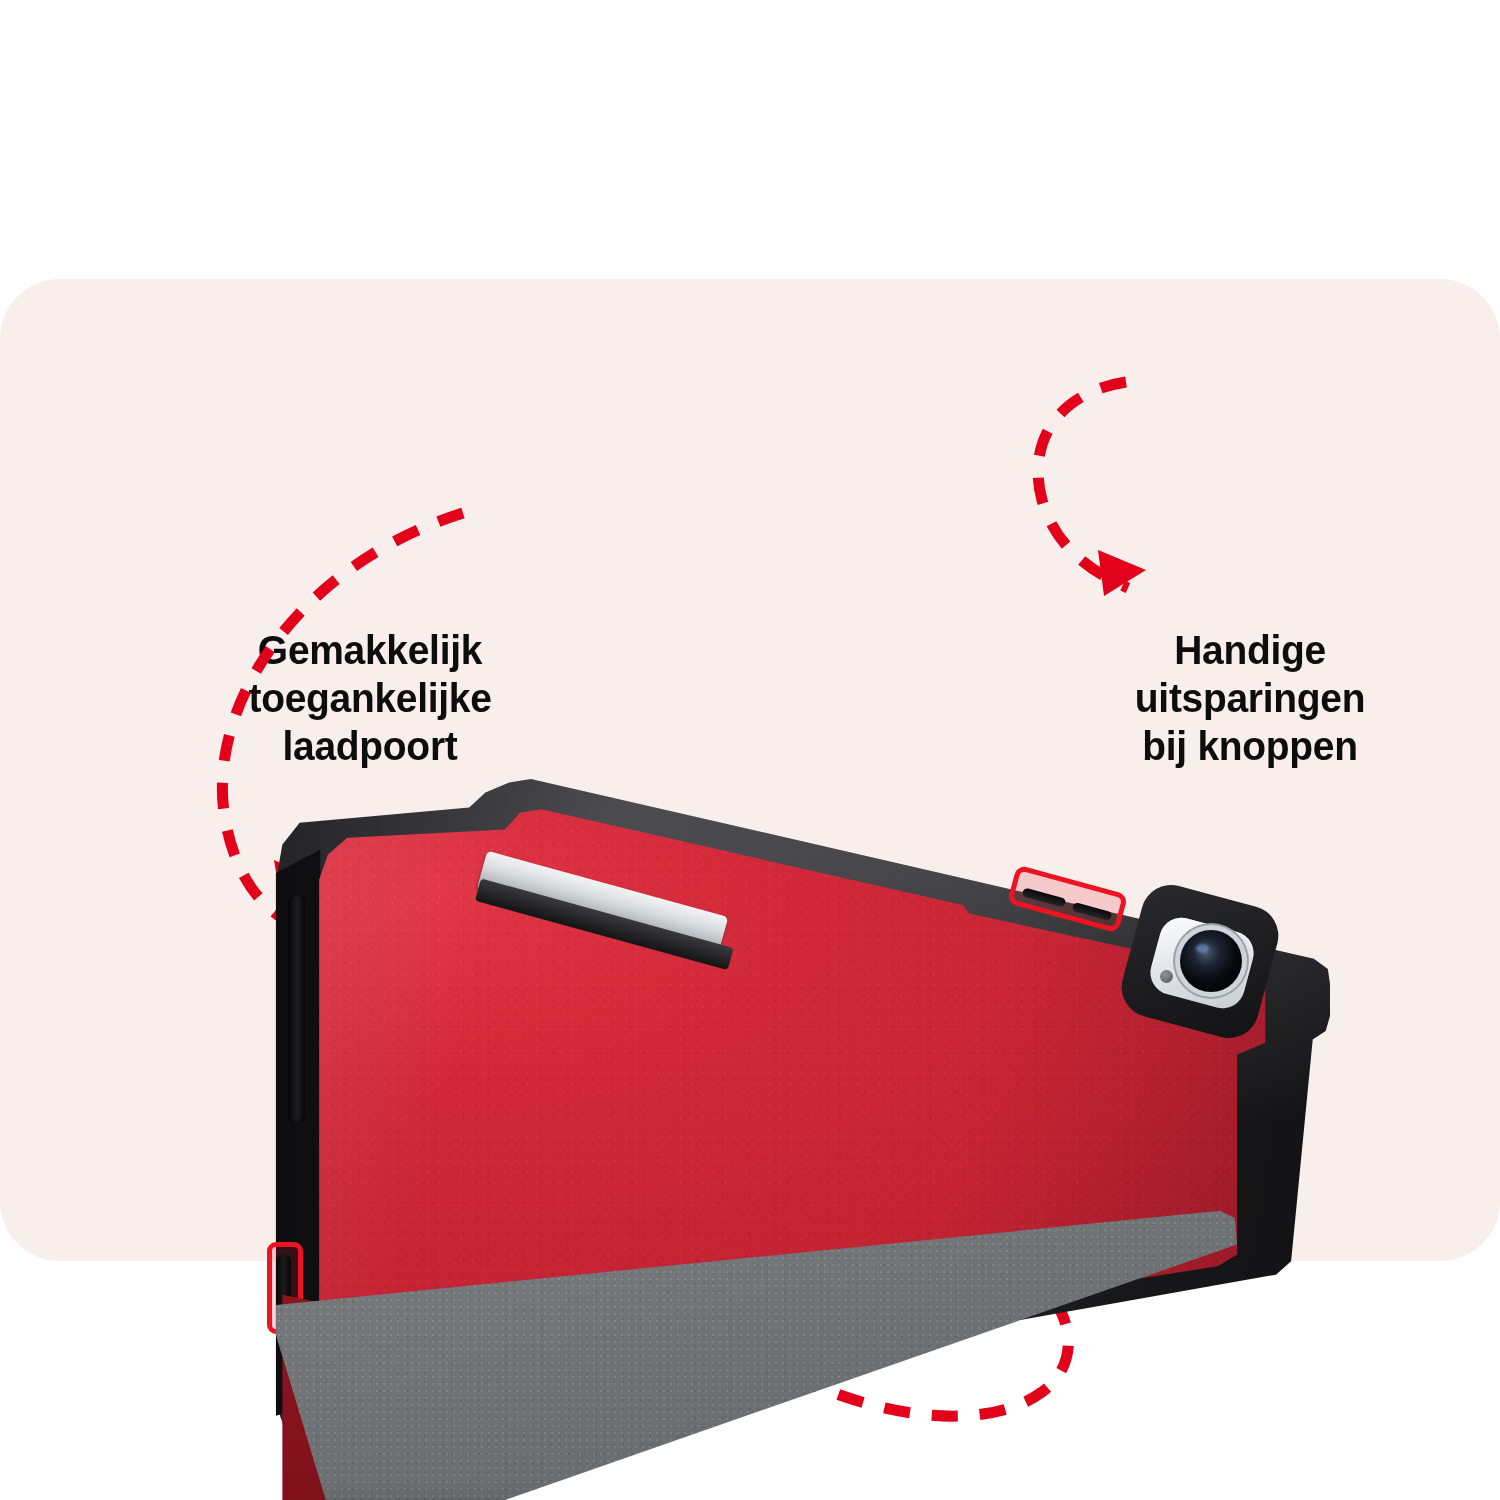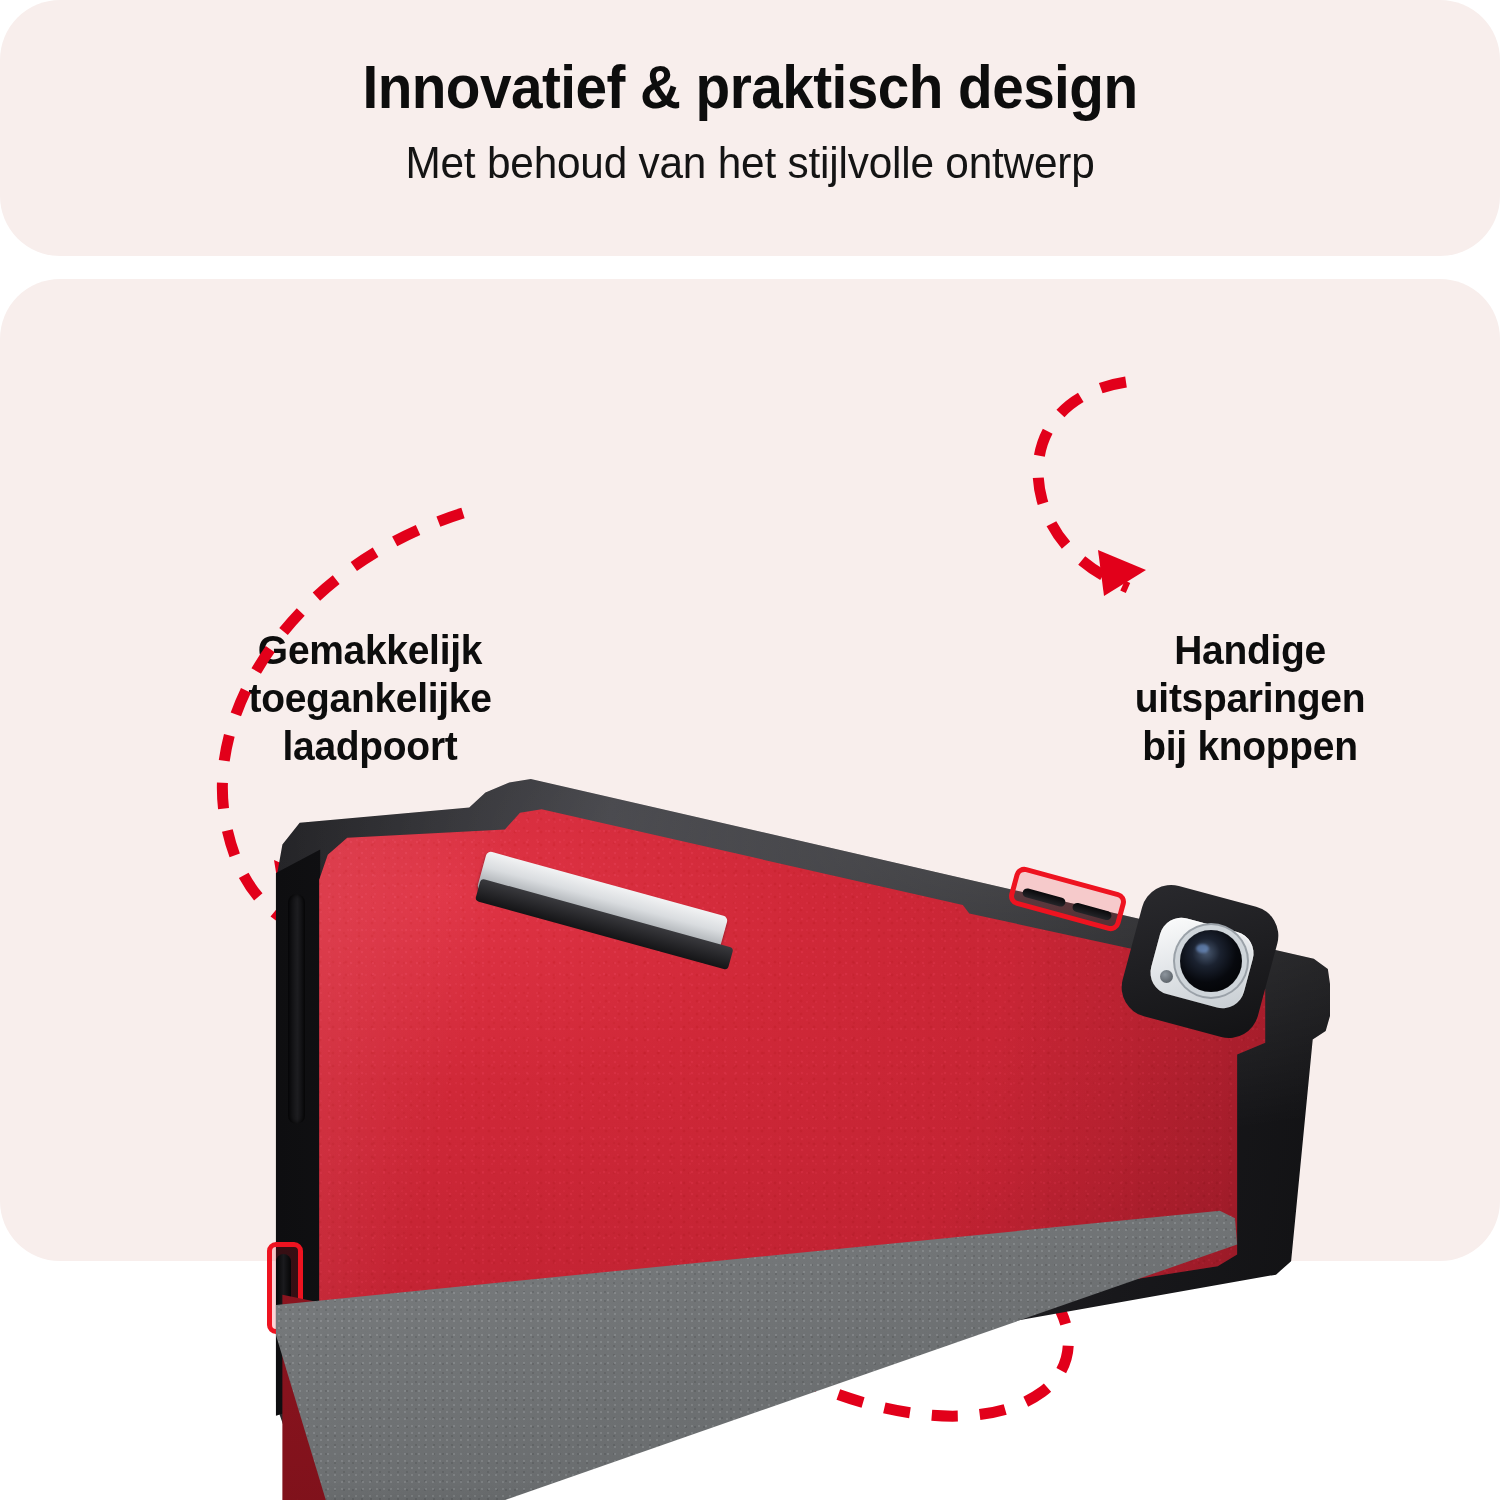--- a/index.html
+++ b/index.html
@@ -200,24 +200,20 @@
     position:absolute;left:0;top:0;width:1080px;height:840px;
     clip-path:polygon(2.4% 11.8%, 6.5% 9.0%, 6.5% 74.8%, 2.4% 76.4%);
     background:linear-gradient(90deg,#0d0d0f,#232327 60%,#131316);
   }
 </style>
 </head>
 <body>
 
 <div class="stage">
 
-  <div class="panel panel-header">
-    <div class="title">Innovatief &amp; praktisch design</div>
-    <div class="subtitle">Met behoud van het stijlvolle ontwerp</div>
-  </div>
 
   <div class="panel panel-body">
 
     <div class="callout callout-left">
       <div>Gemakkelijk</div>
       <div>toegankelijke</div>
       <div>laadpoort</div>
     </div>
 
     <div class="callout callout-right">

